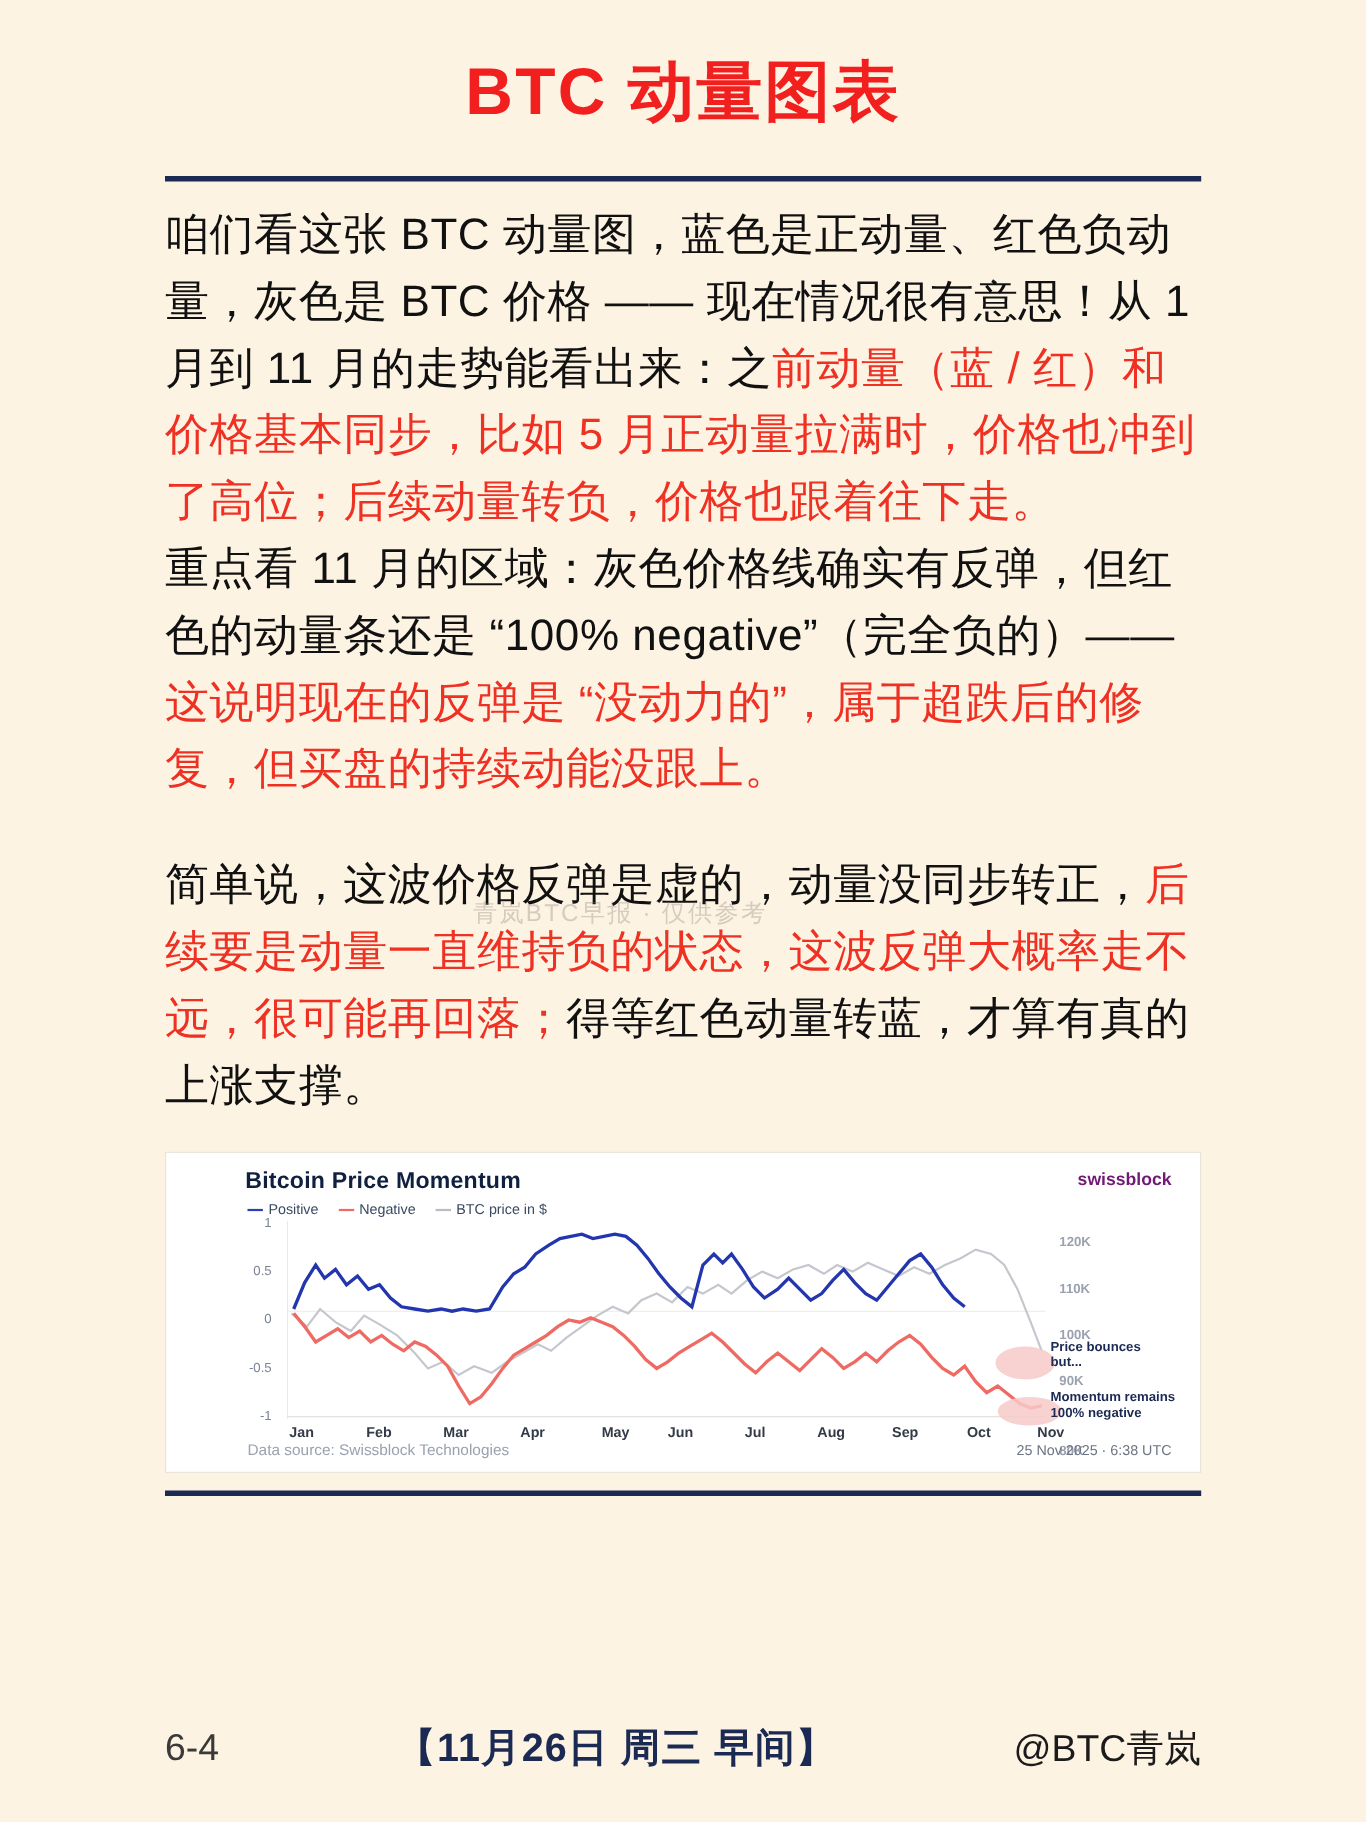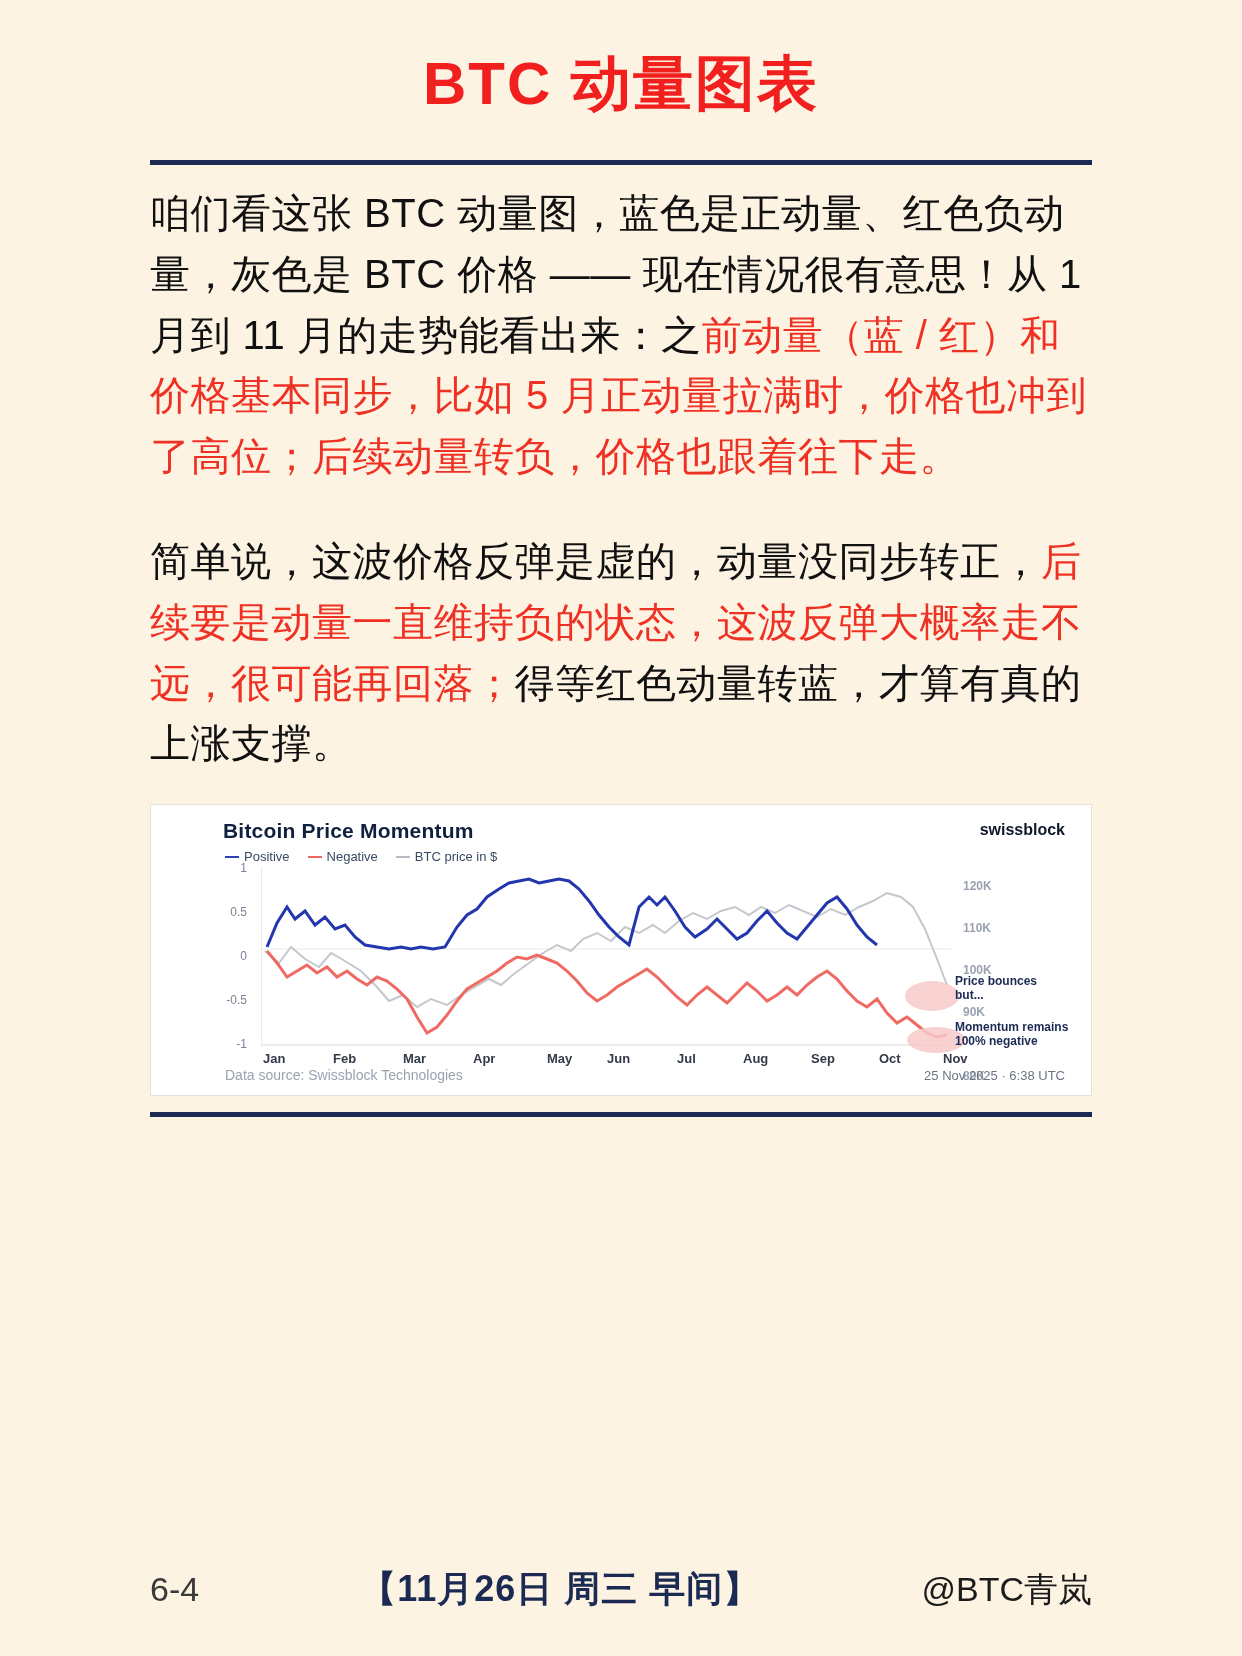--- a/index.html
+++ b/index.html
@@ -74,21 +74,21 @@
     font-weight: bold;
     color: #10203f;
     letter-spacing: 0.2px;
   }
   .brand {
     position: absolute;
     right: 26px;
     top: 16px;
     font-size: 16px;
     font-weight: bold;
-    color: #0f172a;
+    color: #701a75;
   }
   .legend {
     position: absolute;
     left: 74px;
     top: 44px;
     font-size: 13px;
     color: #3a4a63;
     display: flex;
     gap: 18px;
     align-items: center;
@@ -214,20 +214,23 @@
 
 <div class="page">
 
   <div class="title">BTC 动量图表</div>
 
   <div class="rule"></div>
 
   <div class="body-text">
     <p>
       <span class="blk">咱们看这张 BTC 动量图，蓝色是正动量、红色负动量，灰色是 BTC 价格 —— 现在情况很有意思！从 1 月到 11 月的走势能看出来：之</span><span class="red">前动量（蓝 / 红）和价格基本同步，比如 5 月正动量拉满时，价格也冲到了高位；后续动量转负，价格也跟着往下走。</span>
+    </p>
+    <p>
+      <span class="blk">重点看 11 月的区域：灰色价格线确实有反弹，但红色的动量条还是 “100% negative”（完全负的）—— </span><span class="red">这说明现在的反弹是 “没动力的”，属于超跌后的修复，但买盘的持续动能没跟上。</span>
     </p>
     <div class="para-gap"></div>
     <p>
       <span class="blk">简单说，这波价格反弹是虚的，动量没同步转正，</span><span class="red">后续要是动量一直维持负的状态，这波反弹大概率走不远，很可能再回落；</span><span class="blk">得等红色动量转蓝，才算有真的上涨支撑。</span>
     </p>
   </div>
 
   <div class="watermark">青岚BTC早报 · 仅供参考</div>
 
   <div class="chart-wrap">

